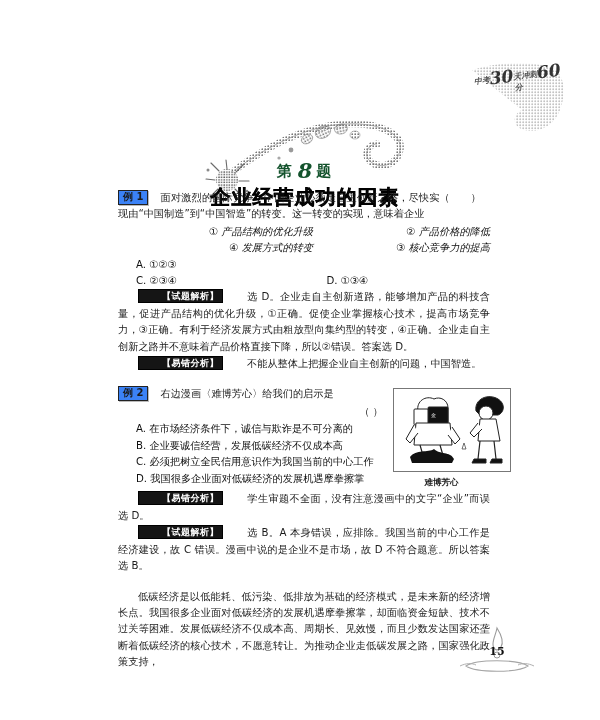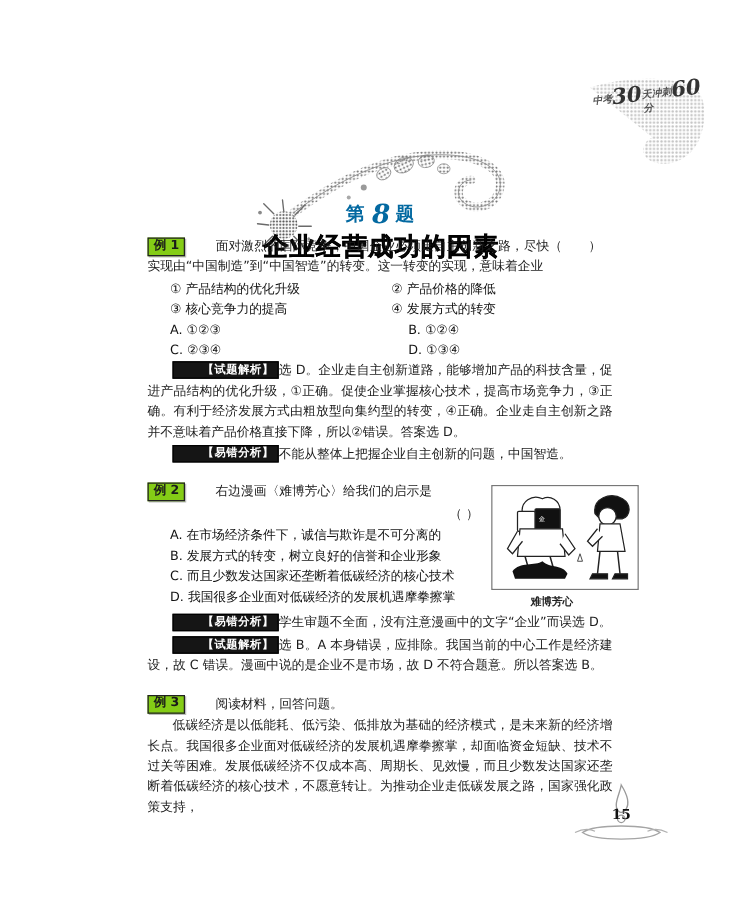--- a/index.html
+++ b/index.html
@@ -52,21 +52,21 @@
     left: 0;
     top: 122px;
     width: 600px;
     text-align: center;
   }
   .title-line1 {
     font-family: "DejaVu Sans", "Liberation Sans", sans-serif;
     font-size: 15px;
     font-weight: bold;
     letter-spacing: 2px;
-    color: #0369a1;
+    color: #14532d;
     line-height: 18px;
     padding-left: 10px;
   }
   .title-line1 .num {
     font-family: "DejaVu Serif", "Liberation Serif", serif;
     font-style: italic;
     font-size: 21px;
     font-weight: bold;
     vertical-align: -2px;
     margin: 0 4px;
@@ -130,48 +130,50 @@
   }
   .para.indent { text-indent: 20px; }
 
   .exnum {
     display: inline-block;
     border: 1px solid #222;
     padding: 0px 4px 1px 4px;
     font-size: 10px;
     font-weight: bold;
     line-height: 12px;
-    margin-right: 24px;
+    margin-right: 12px;
     vertical-align: 1px;
-    background: #84cc16;
+    background: #3b82f6;
     box-shadow: 1px 1px 0 #bbb;
   }
 
   .tag {
     display: inline-block;
     background: #151515;
     color: #fff;
     font-size: 9px;
     font-weight: bold;
     line-height: 12px;
     padding: 0 3px;
-    margin-right: 0;
+    margin-right: 24px;
     letter-spacing: 0.5px;
     border: 1px solid #000;
     vertical-align: 1px;
   }
 
   .opt-row {
     display: flex;
     font-size: 10.2px;
     line-height: 16.4px;
     margin-left: 18px;
   }
   .opt-col {
     width: 50%;
+    font-style: italic;
+    text-align: right;
   }
   .ans-row {
     display: flex;
     font-size: 10.2px;
     line-height: 16.4px;
     margin-left: 18px;
     gap: 27px;
   }
   .ans-col { width: 50%; }
 
@@ -302,26 +304,25 @@
       <p class="para">
         <span class="blankparen">（    ）</span>
         <span class="exnum">例 1</span><span>面对激烈的国际竞争，中国企业必须走自主创新之路，尽快实现由“中国制造”到“中国智造”的转变。这一转变的实现，意味着企业</span>
       </p>
 
       <div class="opt-row">
         <div class="opt-col">① 产品结构的优化升级</div>
         <div class="opt-col">② 产品价格的降低</div>
       </div>
       <div class="opt-row">
+        <div class="opt-col">④ 发展方式的转变</div>
         <div class="opt-col">③ 核心竞争力的提高</div>
-        <div class="opt-col">④ 发展方式的转变</div>
       </div>
       <div class="ans-row">
         <div class="ans-col">A. ①②③</div>
-        <div class="ans-col">B. ①②④</div>
       </div>
       <div class="ans-row">
         <div class="ans-col">C. ②③④</div>
         <div class="ans-col">D. ①③④</div>
       </div>
 
       <p class="para indent">
         <span class="tag">【试题解析】</span><span>选 D。企业走自主创新道路，能够增加产品的科技含量，促进产品结构的优化升级，①正确。促使企业掌握核心技术，提高市场竞争力，③正确。有利于经济发展方式由粗放型向集约型的转变，④正确。企业走自主创新之路并不意味着产品价格直接下降，所以②错误。答案选 D。</span>
       </p>
 
@@ -370,41 +371,38 @@
       </div>
 
       <p class="para">
         <span class="exnum">例 2</span><span>右边漫画〈难博芳心〉给我们的启示是</span>
       </p>
       <p class="para" style="text-align:right; padding-right:4px;">
         <span>（    ）</span>
       </p>
 
       <div class="choice-line">A. 在市场经济条件下，诚信与欺诈是不可分离的</div>
-      <div class="choice-line">B. 发展方式的转变，树立良好的信誉和企业形象</div>
-      <div class="choice-line">C. 而且少数发达国家还垄断着低碳经济的核心技术</div>
+      <div class="choice-line">B. 企业要诚信经营，发展低碳经济不仅成本高</div>
+      <div class="choice-line">C. 必须把树立全民信用意识作为我国当前的中心工作</div>
       <div class="choice-line">D. 我国很多企业面对低碳经济的发展机遇摩拳擦掌</div>
 
       <div class="clearer"></div>
 
       <p class="para indent">
         <span class="tag">【易错分析】</span><span>学生审题不全面，没有注意漫画中的文字“企业”而误选 D。</span>
       </p>
 
       <p class="para indent">
         <span class="tag">【试题解析】</span><span>选 B。A 本身错误，应排除。我国当前的中心工作是经济建设，故 C 错误。漫画中说的是企业不是市场，故 D 不符合题意。所以答案选 B。</span>
       </p>
     </div>
 
     <div class="spacer-md"></div>
 
     <div>
-      <p class="para">
-        <span class="exnum">例 3</span><span>阅读材料，回答问题。</span>
-      </p>
       <p class="para indent">低碳经济是以低能耗、低污染、低排放为基础的经济模式，是未来新的经济增长点。我国很多企业面对低碳经济的发展机遇摩拳擦掌，却面临资金短缺、技术不过关等困难。发展低碳经济不仅成本高、周期长、见效慢，而且少数发达国家还垄断着低碳经济的核心技术，不愿意转让。为推动企业走低碳发展之路，国家强化政策支持，</p>
     </div>
 
   </div>
 
   <svg class="footer" viewBox="0 0 90 76">
     <path d="M45 6 C50 14 52 20 49 25 C46 30 41 28 41 22 C41 17 44 12 45 6 Z" fill="none" stroke="#9a9a9a" stroke-width="1.1"></path>
     <circle cx="45" cy="33" r="3" fill="none" stroke="#9a9a9a" stroke-width="1"></circle>
     <path d="M14 44 C24 37 66 37 76 44 C66 51 24 51 14 44 Z" fill="none" stroke="#a5a5a5" stroke-width="1.1"></path>
     <path d="M8 44 C14 41 20 41 24 43" fill="none" stroke="#b0b0b0" stroke-width="1"></path>

